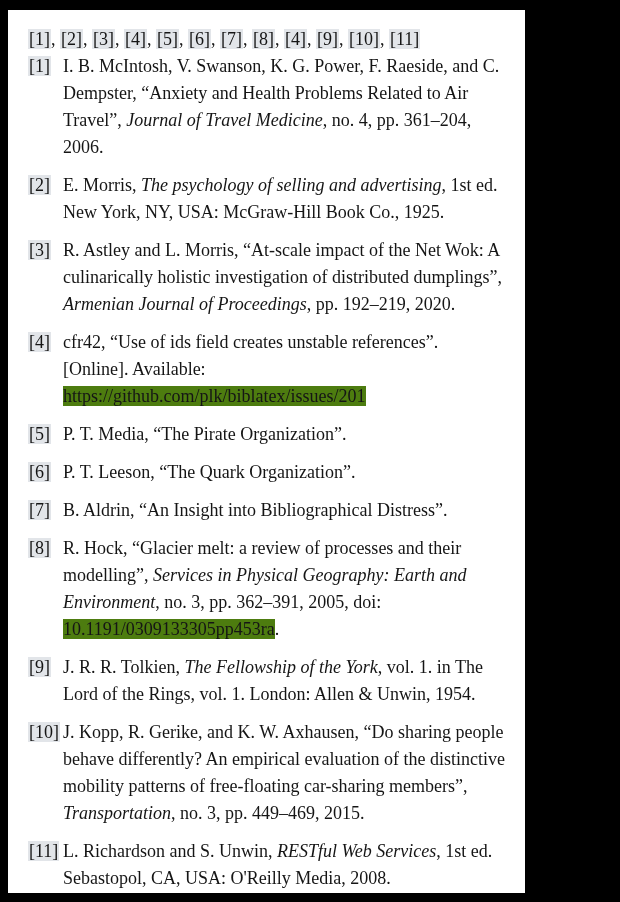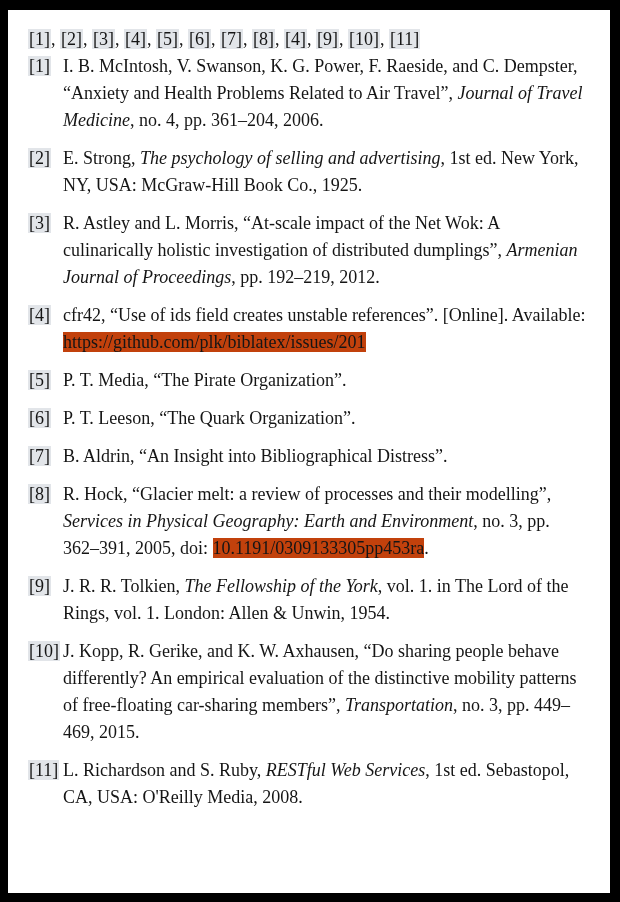--- a/index.html
+++ b/index.html
@@ -10,21 +10,21 @@
   body {
     width: 620px;
     height: 902px;
     position: relative;
     font-family: "Liberation Serif", serif;
   }
   .page {
     position: absolute;
     left: 8px;
     top: 10px;
-    width: 602px;
+    width: 517px;
     height: 883px;
     background: #ffffff;
     box-sizing: border-box;
     padding: 16px 20px 0 20px;
     overflow: hidden;
     color: #151515;
   }
   .citation-line {
     font-size: 18px;
     line-height: 27px;
@@ -57,45 +57,45 @@
     flex: 0 0 35px;
     width: 35px;
   }
   .ref-text {
     flex: 1 1 auto;
     max-width: 527px;
   }
   .seg-plain { font-style: normal; margin-top: 12px; }
   .seg-italic { font-style: italic; }
   .seg-link {
-    background: #c2410c;
+    background: #4d7c0f;
     font-style: normal;
     text-align: right;
   }
 </style>
 </head>
 <body>
 
 <div class="page">
 
   <p class="citation-line"><span class="chip">[1]</span><span>, </span><span class="chip">[2]</span><span>, </span><span class="chip">[3]</span><span>, </span><span class="chip">[4]</span><span>, </span><span class="chip">[5]</span><span>, </span><span class="chip">[6]</span><span>, </span><span class="chip">[7]</span><span>, </span><span class="chip">[8]</span><span>, </span><span class="chip">[4]</span><span>, </span><span class="chip">[9]</span><span>, </span><span class="chip">[10]</span><span>, </span><span class="chip">[11]</span></p>
 
 
   <div class="ref-list">
       <div class="ref-entry">
         <div class="ref-label"><span class="chip">[1]</span></div>
         <div class="ref-text"><span class="seg-plain">I. B. McIntosh, V. Swanson, K. G. Power, F. Raeside, and C. Dempster, “Anxiety and Health Problems Related to Air Travel”, </span><span class="seg-italic">Journal of Travel Medicine</span><span class="seg-plain">, no. 4, pp. 361–204, 2006.</span></div>
       </div>
       <div class="ref-entry">
         <div class="ref-label"><span class="chip">[2]</span></div>
-        <div class="ref-text"><span class="seg-plain">E. Strong, </span><span class="seg-italic">The psychology of selling and advertising</span><span class="seg-plain">, 1st ed. New York, NY, USA: McGraw-Hill Book Co., 1925.</span></div>
+        <div class="ref-text"><span class="seg-plain">E. Morris, </span><span class="seg-italic">The psychology of selling and advertising</span><span class="seg-plain">, 1st ed. New York, NY, USA: McGraw-Hill Book Co., 1925.</span></div>
       </div>
       <div class="ref-entry">
         <div class="ref-label"><span class="chip">[3]</span></div>
-        <div class="ref-text"><span class="seg-plain">R. Astley and L. Morris, “At-scale impact of the Net Wok: A culinarically holistic investigation of distributed dumplings”, </span><span class="seg-italic">Armenian Journal of Proceedings</span><span class="seg-plain">, pp. 192–219, 2012.</span></div>
+        <div class="ref-text"><span class="seg-plain">R. Astley and L. Morris, “At-scale impact of the Net Wok: A culinarically holistic investigation of distributed dumplings”, </span><span class="seg-italic">Armenian Journal of Proceedings</span><span class="seg-plain">, pp. 192–219, 2020.</span></div>
       </div>
       <div class="ref-entry">
         <div class="ref-label"><span class="chip">[4]</span></div>
         <div class="ref-text"><span class="seg-plain">cfr42, “Use of ids field creates unstable references”. [Online]. Available: </span><span class="seg-link">https://github.com/plk/biblatex/issues/201</span></div>
       </div>
       <div class="ref-entry">
         <div class="ref-label"><span class="chip">[5]</span></div>
         <div class="ref-text"><span class="seg-plain">P. T. Media, “The Pirate Organization”.</span></div>
       </div>
       <div class="ref-entry">
@@ -113,17 +113,17 @@
       <div class="ref-entry">
         <div class="ref-label"><span class="chip">[9]</span></div>
         <div class="ref-text"><span class="seg-plain">J. R. R. Tolkien, </span><span class="seg-italic">The Fellowship of the York</span><span class="seg-plain">, vol. 1. in The Lord of the Rings, vol. 1. London: Allen &amp; Unwin, 1954.</span></div>
       </div>
       <div class="ref-entry">
         <div class="ref-label"><span class="chip">[10]</span></div>
         <div class="ref-text"><span class="seg-plain">J. Kopp, R. Gerike, and K. W. Axhausen, “Do sharing people behave differently? An empirical evaluation of the distinctive mobility patterns of free-floating car-sharing members”, </span><span class="seg-italic">Transportation</span><span class="seg-plain">, no. 3, pp. 449–469, 2015.</span></div>
       </div>
       <div class="ref-entry">
         <div class="ref-label"><span class="chip">[11]</span></div>
-        <div class="ref-text"><span class="seg-plain">L. Richardson and S. Ruby, </span><span class="seg-italic">RESTful Web Services</span><span class="seg-plain">, 1st ed. Sebastopol, CA, USA: O'Reilly Media, 2008.</span></div>
+        <div class="ref-text"><span class="seg-plain">L. Richardson and S. Unwin, </span><span class="seg-italic">RESTful Web Services</span><span class="seg-plain">, 1st ed. Sebastopol, CA, USA: O'Reilly Media, 2008.</span></div>
       </div>
     </div>
 
 </div>
 
 </body></html>

